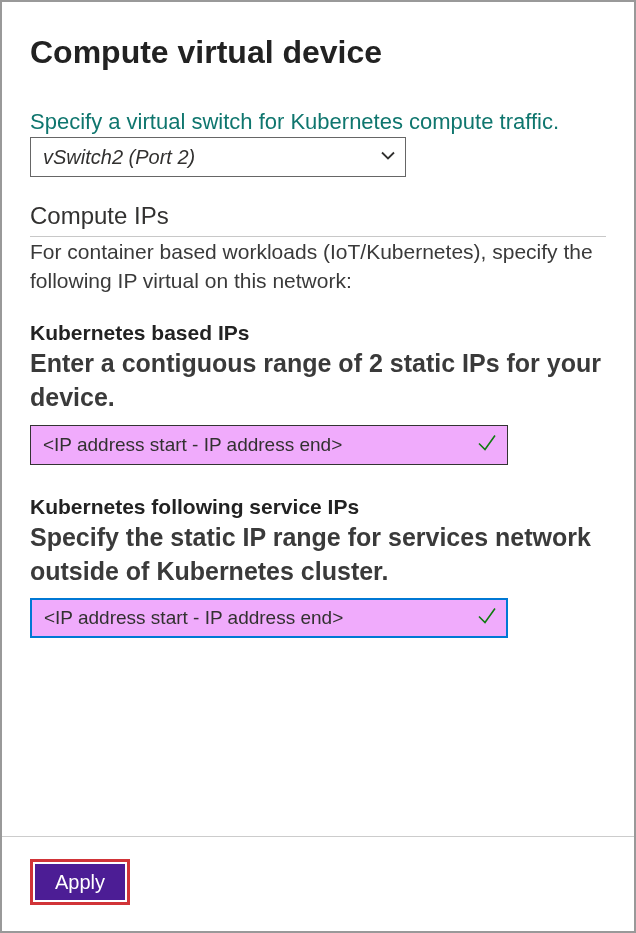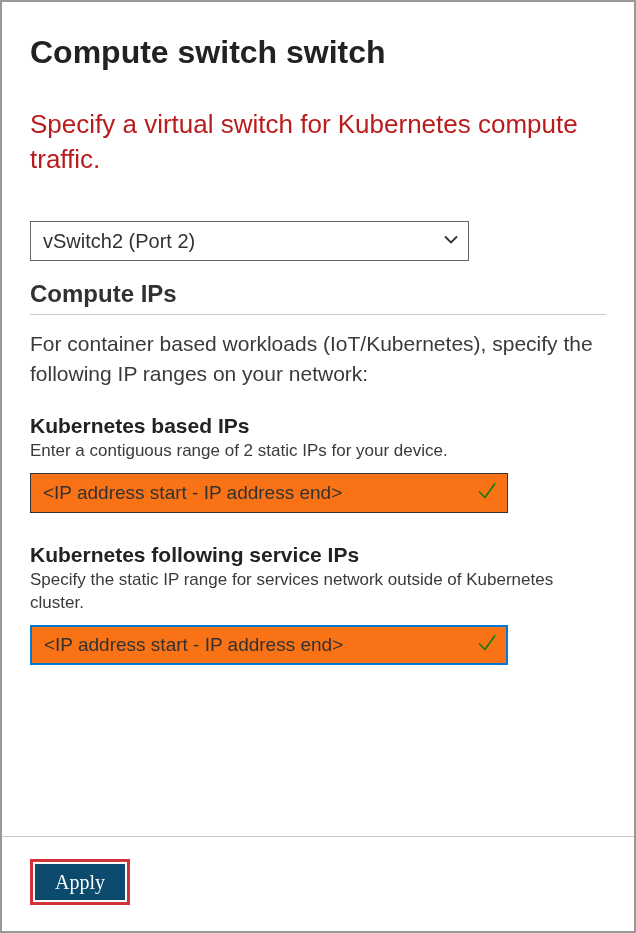--- a/index.html
+++ b/index.html
@@ -20,38 +20,38 @@
     .content {
       padding: 32px 28px 0 28px;
     }
     h1.page-title {
       font-size: 32px;
       font-weight: 600;
       margin-bottom: 36px;
       color: #222;
     }
     .description {
-      font-size: 26px;
-      color: #b91c1c;
-      margin-bottom: 44px;
+      font-size: 22px;
+      color: #0f766e;
       line-height: 1.35;
     }
     .field-label-row {
       font-size: 21px;
       color: #3a3a3a;
       margin-bottom: 8px;
     }
     .required-mark {
       color: #d83b01;
       margin-right: 4px;
     }
     .select-wrap {
       position: relative;
-      width: 439px;
-      margin-bottom: 19px;
+      width: 376px;
+      margin-bottom: 25px;
+      font-style: italic;
     }
     .select-box {
       width: 100%;
       height: 40px;
       border: 1px solid #666;
       background: #fff;
       padding: 0 36px 0 12px;
       font-size: 20px;
       color: #323130;
       appearance: none;
@@ -61,54 +61,54 @@
     }
     .select-chevron {
       position: absolute;
       right: 10px;
       top: 50%;
       transform: translateY(-50%);
       pointer-events: none;
     }
     .section-heading {
       font-size: 24px;
-      font-weight: 700;
+      font-weight: 400;
       color: #323130;
       border-bottom: 1px solid #c8c8c8;
       padding-bottom: 6px;
-      margin-bottom: 14px;
     }
     .section-text {
       font-size: 21px;
       color: #3a3a3a;
       line-height: 1.4;
       margin-bottom: 26px;
     }
     .sub-heading {
       font-size: 21px;
       font-weight: 600;
       color: #222;
       margin-bottom: 2px;
     }
     .sub-text {
-      font-size: 17px;
+      font-size: 25px;
       color: #3a3a3a;
       line-height: 1.35;
       margin-bottom: 10px;
+      font-weight: bold;
     }
     .ip-input-wrap {
       position: relative;
       width: 478px;
       margin-bottom: 30px;
     }
     .ip-input {
       width: 100%;
       height: 40px;
       border: 1px solid #333;
-      background: #f97316;
+      background: #f0abfc;
       padding: 0 38px 0 12px;
       font-size: 19px;
       color: #323130;
       font-family: inherit;
     }
     .ip-input.selected {
       border: 2px solid #0078d4;
     }
     .check-icon {
       position: absolute;
@@ -125,49 +125,49 @@
       border-top: 1px solid #ccc;
       padding: 22px 28px 26px 28px;
       background: #fff;
     }
     .apply-button-outline {
       display: inline-block;
       border: 3px solid #d13438;
       padding: 2px;
     }
     .apply-button {
-      background: #0c4a6e;
+      background: #4c1d95;
       color: #fff;
       border: none;
       font-size: 20px;
       padding: 6px 20px;
       cursor: pointer;
-      font-family: Liberation Serif, serif;
+      font-family: Liberation Sans, sans-serif;
       min-height: 36px;
     }
   </style>
 </head>
 <body>
 
 <div class="content">
-  <h1 class="page-title">Compute switch switch</h1>
+  <h1 class="page-title">Compute virtual device</h1>
 
   <div class="description">Specify a virtual switch for Kubernetes compute traffic.</div>
 
   <div class="select-wrap">
     <div class="select-box">vSwitch2 (Port 2)</div>
     <span class="select-chevron">
       <svg width="16" height="16" viewBox="0 0 16 16">
           <path d="M2 5 L8 11 L14 5" fill="none" stroke="#323130" stroke-width="1.8"></path>
         </svg>
     </span>
   </div>
 
   <div class="section-heading">Compute IPs</div>
-  <div class="section-text">For container based workloads (IoT/Kubernetes), specify the following IP ranges on your network:</div>
+  <div class="section-text">For container based workloads (IoT/Kubernetes), specify the following IP virtual on this network:</div>
 
   <div class="sub-heading">Kubernetes based IPs</div>
   <div class="sub-text">Enter a contiguous range of 2 static IPs for your device.</div>
   <div class="ip-input-wrap">
     <input type="text" class="ip-input" placeholder="&lt;IP address start - IP address end&gt;" value="&lt;IP address start - IP address end&gt;" style="">
     <span class="check-icon">
       <svg width="22" height="22" viewBox="0 0 22 22">
           <path d="M3 12 L9 18 L19 4" fill="none" stroke="#107c10" stroke-width="1.6"></path>
         </svg>
     </span>

